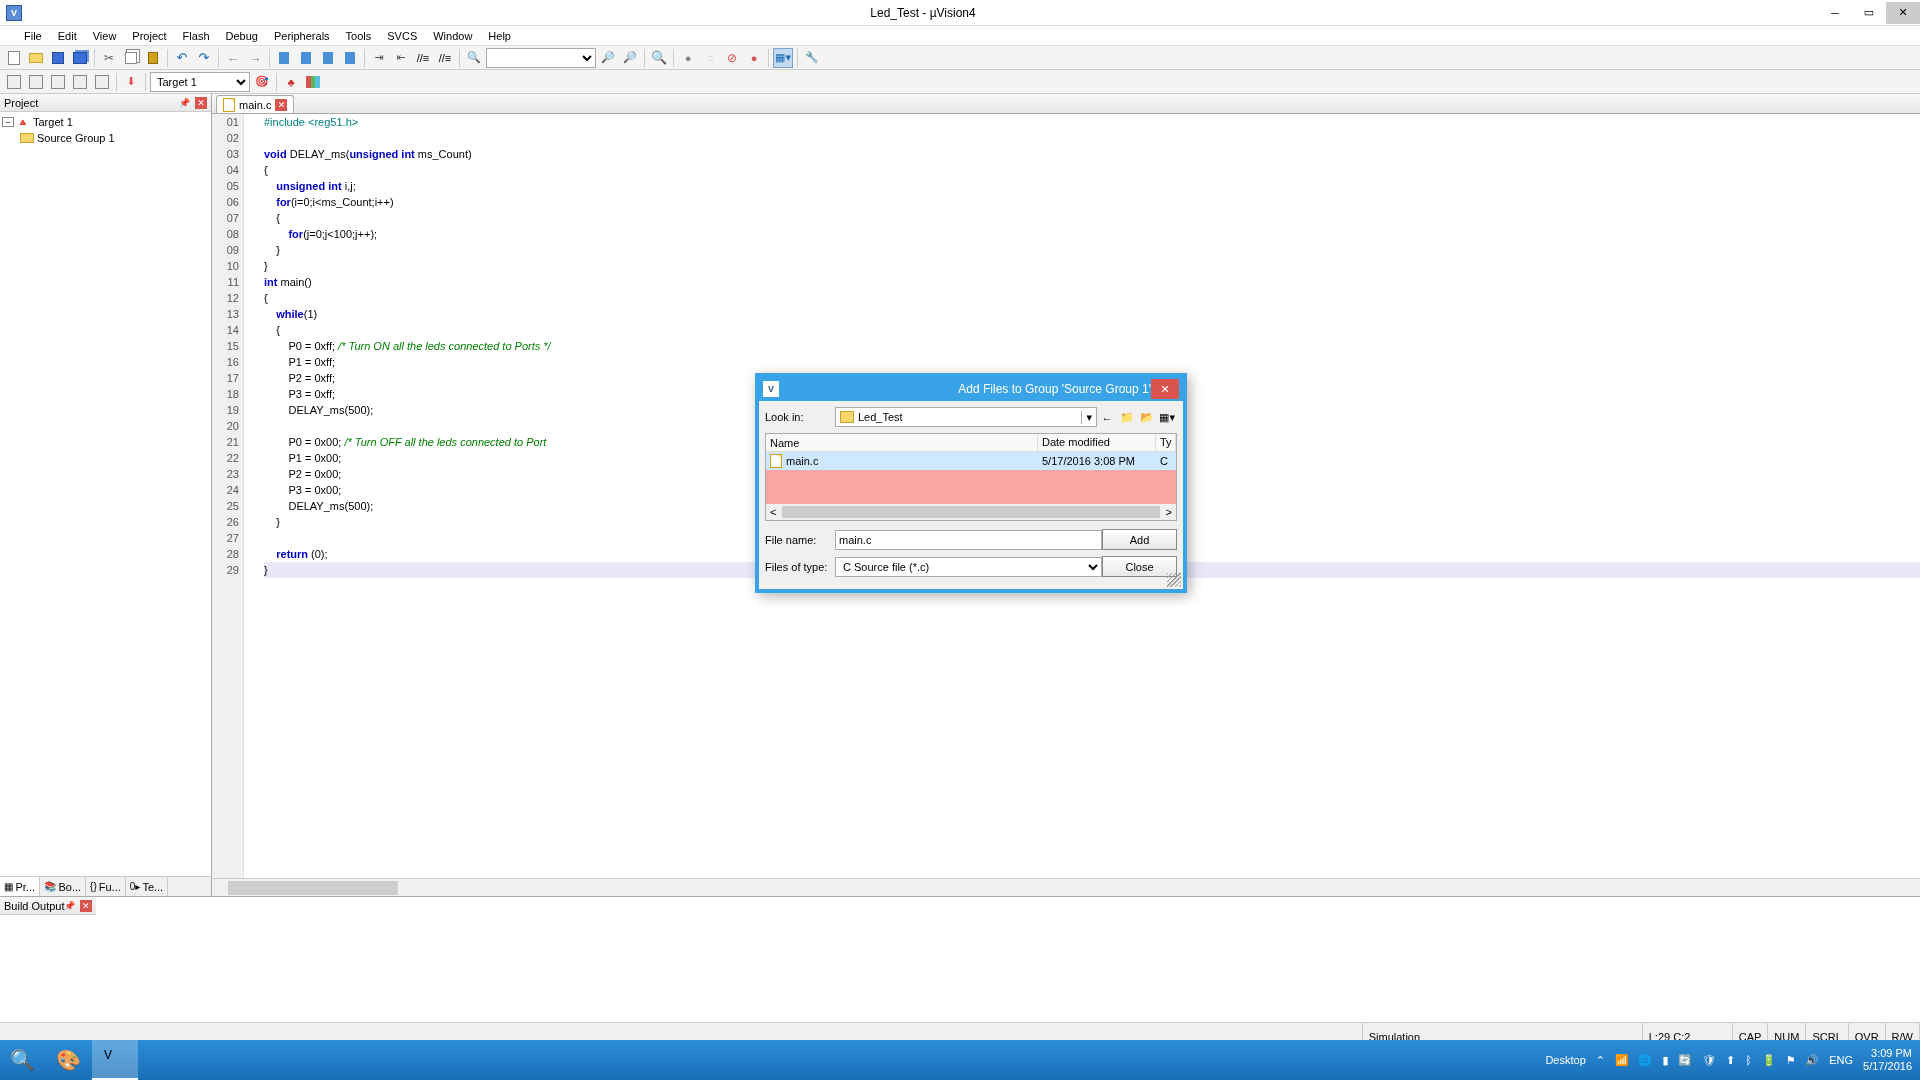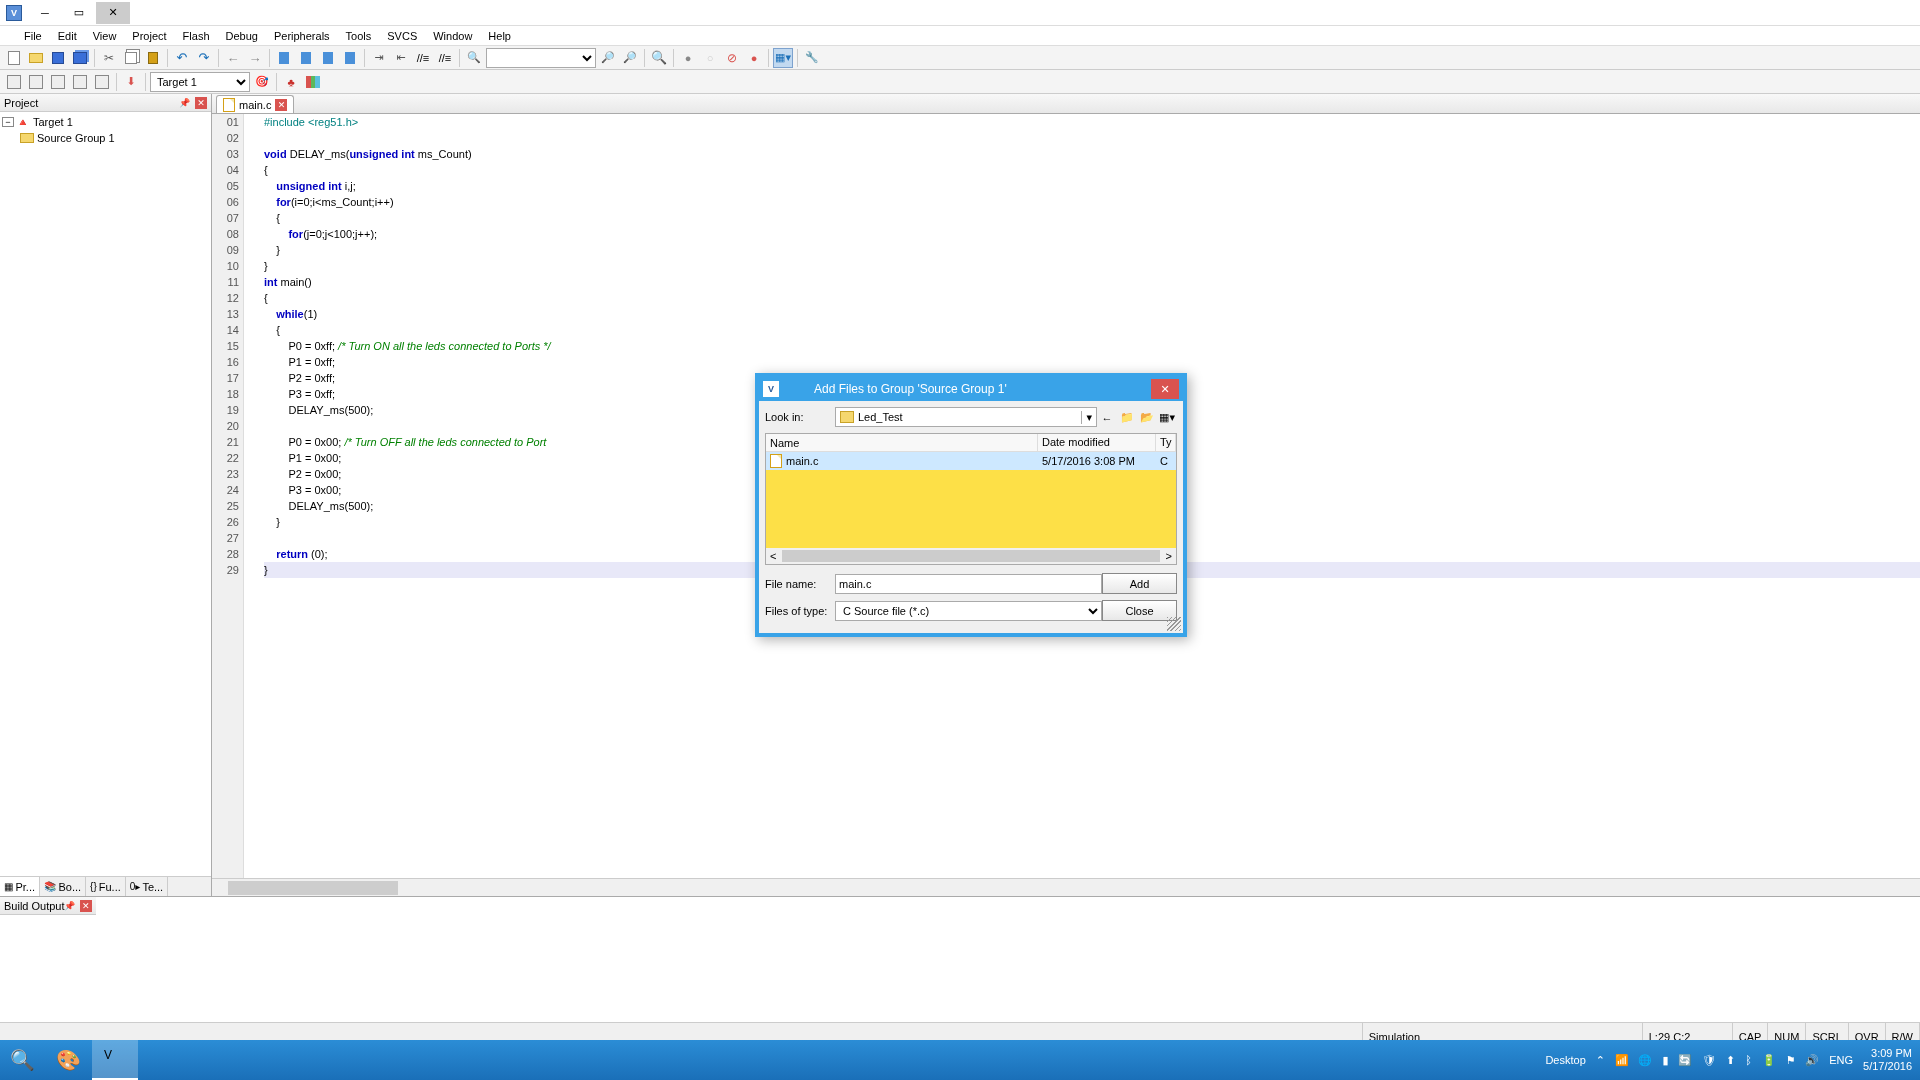--- a/index.html
+++ b/index.html
@@ -75,31 +75,31 @@
 
 .taskbar { position: absolute; bottom: 0; left: 0; right: 0; height: 40px; background: linear-gradient(#2b8dd6, #1a6fb8); display: flex; align-items: center; }
 .taskbar .task-item { width: 46px; height: 40px; display: flex; align-items: center; justify-content: center; cursor: pointer; }
 .taskbar .task-item.active { background: rgba(255,255,255,.25); border-bottom: 2px solid #fff; }
 .taskbar .tray { margin-left: auto; display: flex; align-items: center; color: #fff; gap: 10px; padding: 0 8px; font-size: 11px; }
 .taskbar .clock { text-align: right; line-height: 13px; font-size: 11px; }
 
 
 .dialog { position: absolute; left: 755px; top: 373px; width: 432px; background: #f0f0f0; border: 4px solid #39a3e8; box-shadow: 3px 3px 12px rgba(0,0,0,.3); }
 .dialog .dlg-title { height: 24px; background: #39a3e8; display: flex; align-items: center; color: #fff; padding: 0 4px; }
-.dialog .dlg-title .txt { flex: 1; text-align: left; font-size: 12px; padding-left: 35px; }
+.dialog .dlg-title .txt { flex: 1; text-align: right; font-size: 12px; padding-left: 35px; }
 .dialog .dlg-title .dlg-icon { width: 16px; height: 16px; background: #fff; color: #2a5a9a; display: flex; align-items: center; justify-content: center; font-size: 9px; font-weight: bold; }
 .dialog .dlg-title .dlg-close { width: 28px; height: 20px; background: #d9534f; color: #fff; display: flex; align-items: center; justify-content: center; cursor: pointer; }
 .dialog .dlg-body { padding: 6px; }
 .dialog .row { display: flex; align-items: center; margin-bottom: 6px; gap: 0; }
 .dialog .label { width: 70px; font-size: 11px; }
 .dialog select, .dialog input[type=text] { border: 1px solid #aaa; font-size: 11px; height: 20px; padding: 0 3px; background: #fff; }
 .dialog .folder-select { flex: 1; display: flex; align-items: center; border: 1px solid #aaa; background: #fff; height: 20px; }
 .dialog .folder-select .folder-ico { width: 14px; height: 12px; background: #f5d76e; border: 1px solid #c9a227; margin: 0 4px; }
 .dialog .nav-btn { width: 20px; height: 20px; display: flex; align-items: center; justify-content: center; cursor: pointer; }
-.dialog .file-list { border: 1px solid #aaa; background: #fde047; height: 132px; display: flex; flex-direction: column; }
+.dialog .file-list { border: 1px solid #aaa; background: #fca5a5; height: 88px; display: flex; flex-direction: column; }
 .dialog .fl-header { display: flex; background: #f8f8f8; border-bottom: 1px solid #ddd; font-size: 11px; height: 18px; }
 .dialog .fl-header div { padding: 2px 4px; border-right: 1px solid #ddd; }
 .dialog .fl-row { display: flex; height: 18px; align-items: center; font-size: 11px; }
 .dialog .fl-row.selected { background: #cde8ff; }
 .dialog .fl-row div { padding: 0 4px; }
 .dialog .col-name { width: 272px; display: flex; align-items: center; gap: 4px; }
 .dialog .col-date { width: 118px; }
 .dialog .col-type { width: 20px; }
 .dialog .fl-scroll { height: 16px; background: #f0f0f0; display: flex; align-items: center; margin-top: auto; }
 .dialog .dlg-btn { width: 75px; height: 21px; border: 1px solid #888; background: linear-gradient(#fff,#e8e8e8); font-size: 11px; cursor: pointer; }
@@ -124,20 +124,21 @@
 .ico-build { width: 14px; height: 14px; background: #eee; border: 1px solid #888; }
 .ico-magnify { font-size: 13px; }
 .ico-tree { color: #c9302c; }
 .ico-books { width: 14px; height: 12px; background: linear-gradient(90deg, #d9534f 33%, #5cb85c 33% 66%, #5bc0de 66%); }
 </style>
 </head>
 <body>
 
 <div class="titlebar">
   <div class="app-icon">V</div>
+  <div class="title">Led_Test  - µVision4</div>
   <div class="win-controls">
     <div class="win-btn">─</div>
     <div class="win-btn">▭</div>
     <div class="win-btn close">✕</div>
   </div>
 </div>
 
 <div class="menubar">
   <div class="menu-item">File</div>
   <div class="menu-item">Edit</div>

